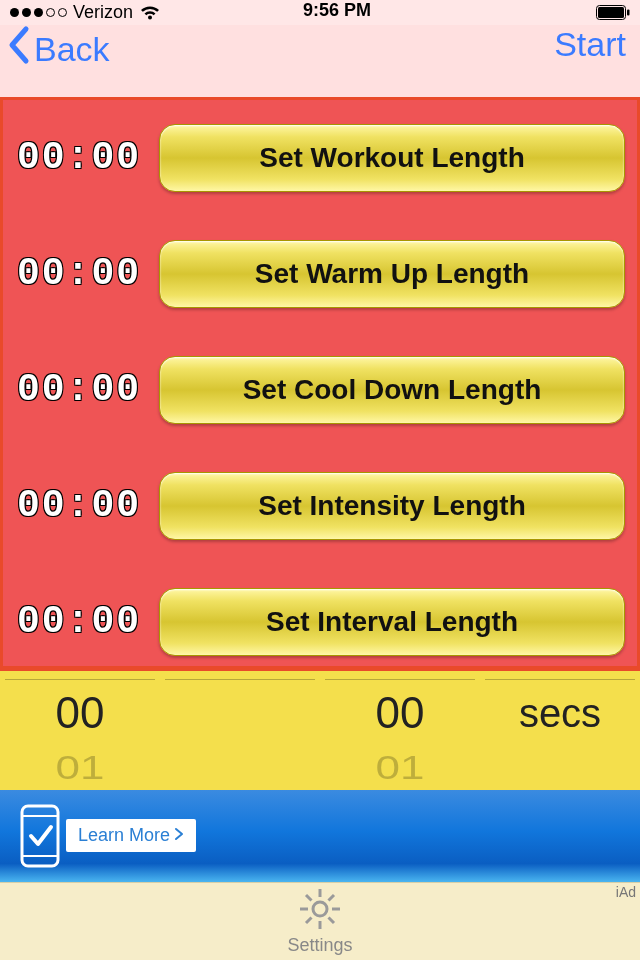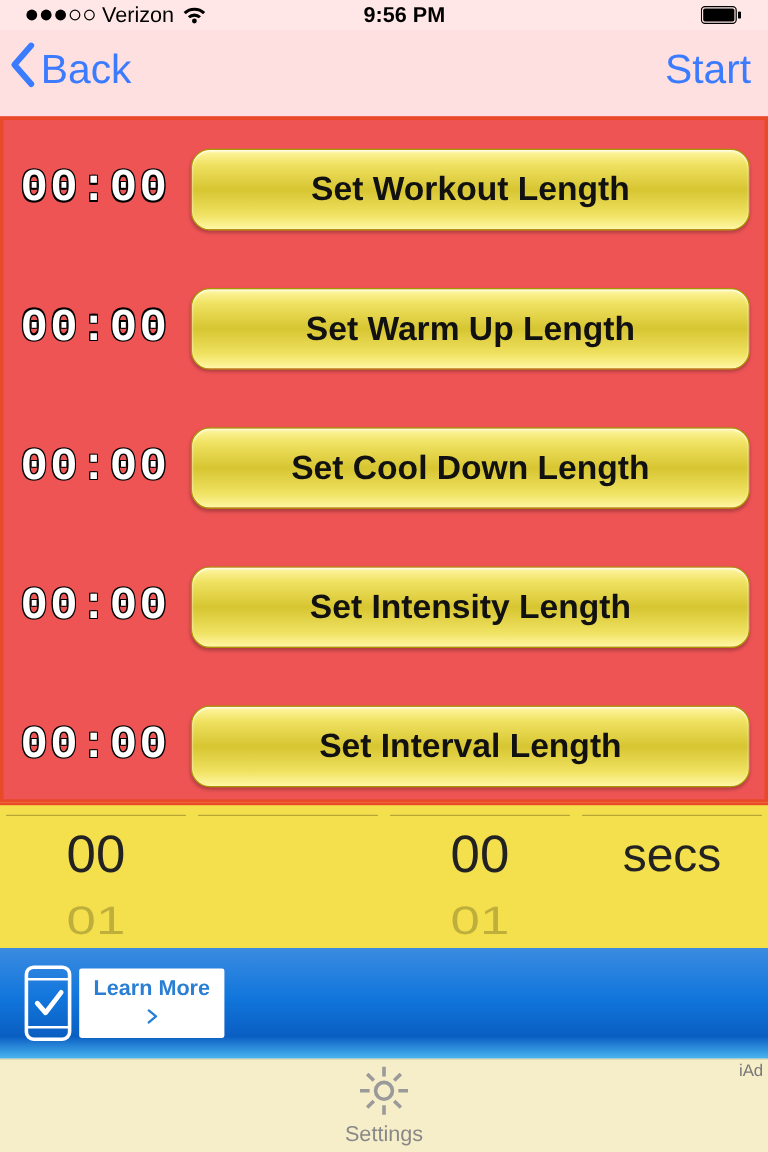--- a/index.html
+++ b/index.html
@@ -1,30 +1,30 @@
 <!DOCTYPE html>
 <html><head>
 <meta charset="utf-8">
 <style>
   * { margin: 0; padding: 0; box-sizing: border-box; }
   html, body { width: 640px; height: 960px; overflow: hidden; font-family: -apple-system, "Helvetica Neue", Helvetica, Arial, sans-serif; }
   body { background: #ffe0e0; display: flex; flex-direction: column; }
 
   
-  .status-bar { height: 32px; background: #ffe7e7; display: flex; align-items: center; justify-content: space-between; padding: 0 22px; font-size: 18px; font-weight: 500; color: #000; }
+  .status-bar { height: 32px; background: #ffe7e7; display: flex; justify-content: space-between; padding: 0 10px; font-size: 18px; font-weight: 500; color: #000; }
   .status-left { display: flex; align-items: center; gap: 6px; }
   .signal-dots { display: flex; gap: 3px; align-items: center; }
   .dot { width: 9px; height: 9px; border-radius: 50%; background: #000; }
   .dot.empty { background: transparent; border: 1.4px solid #000; }
   .wifi-icon svg { display: block; }
   .status-center { position: absolute; left: 50%; transform: translateX(-50%); font-weight: 600; margin-left: 17px; }
   .battery { display: flex; align-items: center; }
 
   
-  .nav-bar { height: 88px; background: #ffe0e0; display: flex; align-items: center; justify-content: space-between; padding: 0 14px 6px 6px; }
+  .nav-bar { height: 88px; background: #ffe0e0; display: flex; align-items: flex-start; justify-content: space-between; padding: 0 14px 6px 6px; }
   .back-btn { display: flex; align-items: center; color: #3b7bff; font-size: 34px; font-weight: 400; }
   .back-chevron { margin-right: 2px; }
   .start-btn { color: #3b7bff; font-size: 34px; font-weight: 400; }
 
   
   .main-panel { flex: 1; background: #ef5455; border: 3px solid #e94a2a; display: flex; flex-direction: column; justify-content: space-between; padding: 24px 12px 10px 12px; gap: 48px; }
   .row { display: flex; align-items: center; gap: 16px; }
   .time-display { width: 128px; font-family: "Courier New", Courier, monospace; font-size: 38px; font-weight: 700; letter-spacing: 2px; color: #fff; text-shadow: -1px -1px 0 #000, 1px -1px 0 #000, -1px 1px 0 #000, 1px 1px 0 #000; text-align: center; }
   .set-button {
     flex: 1;
@@ -44,21 +44,21 @@
   .picker-col { flex: 1; display: flex; flex-direction: column; align-items: center; justify-content: flex-start; position: relative; padding-top: 8px; }
   .picker-rule { border-top: 1px solid rgba(0,0,0,.25); width: 94%; margin: 0 auto; }
   .picker-val { font-size: 44px; color: #222; line-height: 66px; }
   .picker-next { font-size: 44px; color: rgba(0,0,0,.22); line-height: 44px; transform: scaleY(.75); }
   .picker-label { font-size: 40px; color: #222; line-height: 66px; }
 
   
   .ad-banner { height: 92px; background: linear-gradient(to bottom, #3b8be0 0%, #1176dc 45%, #0a5ec2 80%, #4ab5f0 100%); display: flex; align-items: center; padding: 0 14px; position: relative; }
   .ad-phone-icon { width: 52px; height: 68px; display: flex; align-items: center; justify-content: center; }
   .ad-text { color: #fff; font-size: 33px; font-weight: 300; margin-left: 14px; flex: 1; letter-spacing: .5px; }
-  .ad-learn { background: #fff; color: #2a7fd4; font-size: 18px; font-weight: 700; padding: 6px 12px; border-radius: 2px; display: flex; align-items: center; gap: 4px; flex-direction: column; }
+  .ad-learn { background: #fff; color: #2a7fd4; font-size: 18px; font-weight: 400; padding: 6px 12px; border-radius: 2px; display: flex; align-items: center; gap: 4px; }
   .ad-tag { position: absolute; right: 4px; bottom: -18px; font-size: 14px; color: #777; }
   .ad-wrapper { position: relative; }
 
   
   .tab-bar { height: 98px; background: #f6edc9; display: flex; border-top: 1px solid #d6cfa8; }
   .tab { flex: 1; display: flex; flex-direction: column; align-items: center; justify-content: center; gap: 4px; }
   .tab-icon { width: 44px; height: 44px; }
   .tab-label { font-size: 18px; color: #888; }
 
 </style>

